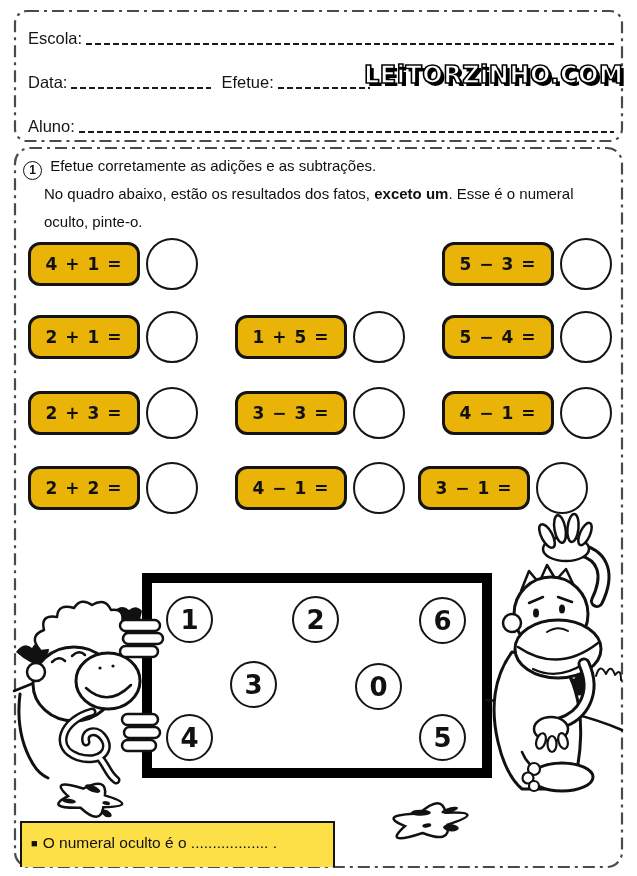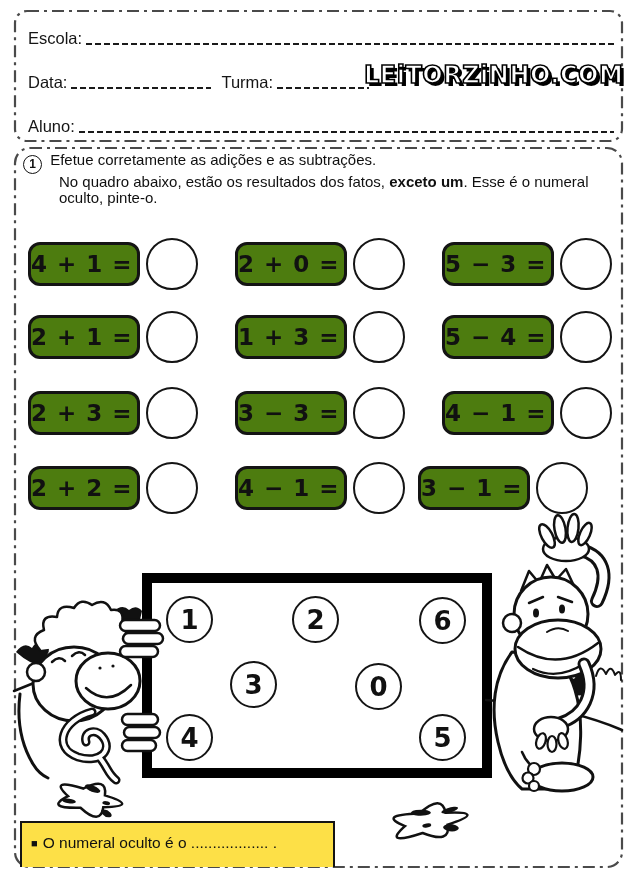--- a/index.html
+++ b/index.html
@@ -14,32 +14,32 @@
   .hlabel{font-size:16.5px;color:#151515;line-height:20px;white-space:nowrap;}
   .dashline{height:2px;background:repeating-linear-gradient(90deg,#1a1a1a 0 6px,transparent 6px 9px);
             align-self:flex-end;margin:0 2px 3px 4px;}
   .grow{flex:1;}
   #logo{position:absolute;left:364px;top:61px;z-index:3;font-family:"DejaVu Sans",sans-serif;
         font-weight:800;font-size:24px;letter-spacing:.5px;color:#fff;
         -webkit-text-stroke:1.6px #000;text-shadow:3px 3px 0 #000;white-space:nowrap;text-align:center;}
 
   
   #instructions{position:absolute;left:23px;top:152px;width:592px;z-index:2;
-                font-size:15px;line-height:16px;color:#101010;}
-  #instructions .ln{margin-left:36px;white-space:nowrap;}
+                font-size:15px;line-height:28px;color:#101010;}
+  #instructions .ln{margin-left:21px;white-space:nowrap;}
   .badge{display:inline-flex;width:17px;height:17px;border:1.6px solid #111;border-radius:50%;
          align-items:center;justify-content:center;font-size:12px;font-weight:bold;
          margin-right:4px;vertical-align:-3px;}
   .bold{font-weight:bold;}
 
   
   .prob{position:absolute;display:flex;align-items:center;z-index:2;}
-  .prob-box{width:112px;height:44px;border:3px solid #141414;border-radius:12px;background:#4d7c0f;
-            display:flex;align-items:center;box-sizing:border-box;
-            font-family:"DejaVu Sans",sans-serif;font-weight:bold;font-size:23px;
+  .prob-box{width:112px;height:44px;border:3px solid #141414;border-radius:12px;background:#eab308;
+            display:flex;align-items:center;justify-content:center;box-sizing:border-box;
+            font-family:"DejaVu Sans",sans-serif;font-weight:bold;font-size:17px;
             letter-spacing:1px;white-space:nowrap;}
   .prob-circle{width:52px;height:52px;border:2.5px solid #141414;border-radius:50%;
                background:#fff;margin-left:6px;box-sizing:border-box;}
 
   
   #board{position:absolute;left:142px;top:573px;width:350px;height:205px;
          border:10px solid #000;background:#fff;box-sizing:border-box;z-index:3;}
   .num-circle{position:absolute;width:47px;height:47px;border:2.5px solid #141414;border-radius:50%;
               background:#fff;box-sizing:border-box;display:flex;align-items:center;justify-content:center;
               font-family:"DejaVu Sans",sans-serif;font-weight:bold;font-size:26px;z-index:4;}
@@ -61,21 +61,21 @@
     <rect x="15" y="148" width="607" height="719" rx="15" fill="none" stroke="#4a4a4a" stroke-width="2.2" stroke-dasharray="12 5 3 5"></rect>
   </svg>
 
   <div class="hrow" style="top:28px">
     <span class="hlabel">Escola:</span>
     <span class="dashline grow"></span>
   </div>
   <div class="hrow" style="top:72px">
     <span class="hlabel">Data:</span>
     <span class="dashline" style="width:140px"></span>
-    <span class="hlabel" style="margin-left:8px">Turma:</span>
+    <span class="hlabel" style="margin-left:8px">Efetue:</span>
     <span class="dashline" style="width:92px"></span>
   </div>
   <span id="logo">LEiTORZiNHO.COM</span>
   <div class="hrow" style="top:116px">
     <span class="hlabel">Aluno:</span>
     <span class="dashline grow"></span>
   </div>
 
   <div id="instructions">
     <div>
@@ -87,42 +87,36 @@
     </div>
     <div class="ln">oculto, pinte-o.</div>
   </div>
 
   <div class="prob" style="left:28px;top:238px">
     <div class="prob-box">
         <span>4 + 1 =</span>
       </div>
     <div class="prob-circle"></div>
   </div>
-  <div class="prob" style="left:235px;top:238px">
-    <div class="prob-box">
-        <span>2 + 0 =</span>
-      </div>
-    <div class="prob-circle"></div>
-  </div>
   <div class="prob" style="left:442px;top:238px">
     <div class="prob-box">
         <span>5 − 3 =</span>
       </div>
     <div class="prob-circle"></div>
   </div>
 
   <div class="prob" style="left:28px;top:311px">
     <div class="prob-box">
         <span>2 + 1 =</span>
       </div>
     <div class="prob-circle"></div>
   </div>
   <div class="prob" style="left:235px;top:311px">
     <div class="prob-box">
-        <span>1 + 3 =</span>
+        <span>1 + 5 =</span>
       </div>
     <div class="prob-circle"></div>
   </div>
   <div class="prob" style="left:442px;top:311px">
     <div class="prob-box">
         <span>5 − 4 =</span>
       </div>
     <div class="prob-circle"></div>
   </div>
 

